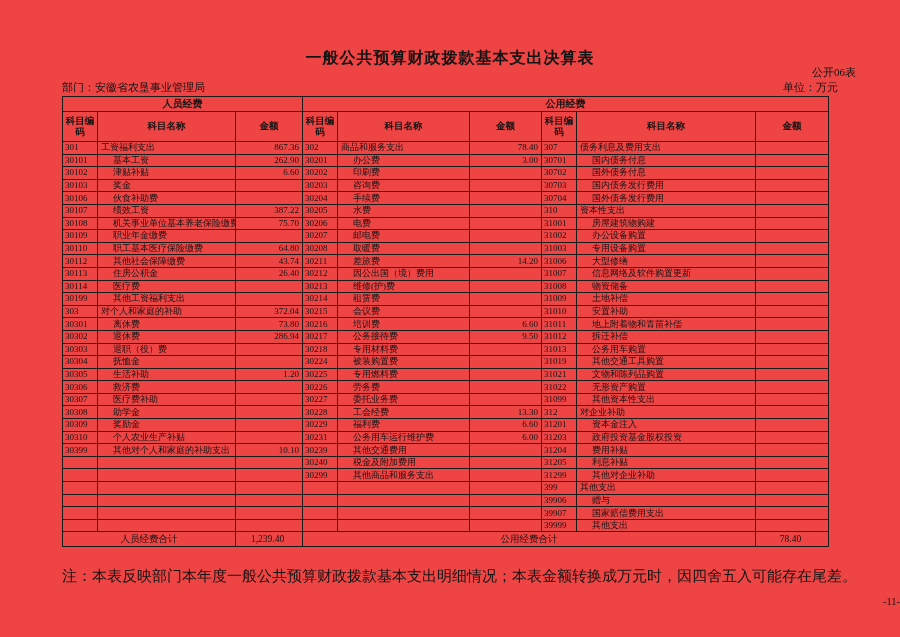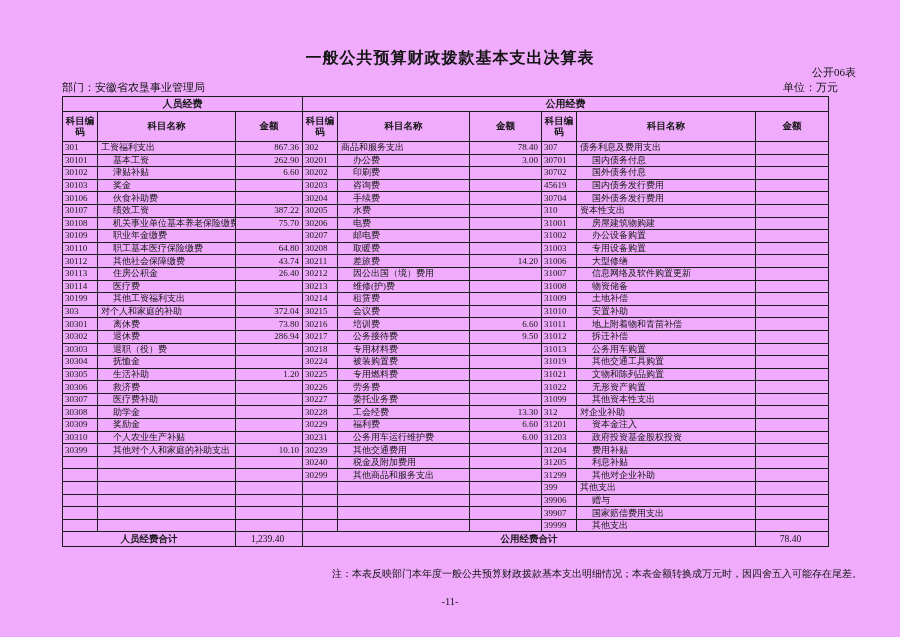--- a/index.html
+++ b/index.html
@@ -5,21 +5,21 @@
   * { margin: 0; padding: 0; box-sizing: border-box; }
   html, body { width: 900px; height: 637px; }
   body {
     background: #f2f2ee;
     font-family: "Liberation Serif", "DejaVu Serif", serif;
     color: #141414;
   }
   .page {
     position: relative;
     width: 900px; height: 637px;
-    background: #f0abfc;
+    background: #ef4444;
     overflow: hidden;
   }
   .title {
     position: absolute; left: 0; top: 48px; width: 100%;
     text-align: center; font-size: 16px; font-weight: bold; letter-spacing: 1px;
   }
   .form-no {
     position: absolute; right: 44px; top: 65px;
     font-size: 11px;
   }
@@ -41,30 +41,29 @@
   thead tr.cols th {
     height: 30px; font-size: 9.5px; font-weight: bold; text-align: center;
     white-space: normal; line-height: 1.1; padding: 0 1px;
   }
   tbody td { height: 12.6px; font-size: 9px; line-height: 1; }
   td.code { text-align: left; padding-left: 2px; }
   td.name { text-align: left; padding-left: 3px; }
   td.name.sub { padding-left: 15px; }
   td.amt  { text-align: right; padding-right: 3px; }
   tfoot td { height: 15px; font-size: 9.5px; }
-  tfoot td.tlabel { text-align: center; font-weight: bold; }
+  tfoot td.tlabel { text-align: center; }
   tfoot td.amt { text-align: center; padding-right: 3px; }
   .note {
     position: absolute; left: 62px; top: 567px; width: 800px;
-    font-size: 10px;
-    text-align: right;
+    font-size: 15px;
   }
   .page-number {
     position: absolute; left: 0; top: 596px; width: 100%;
-    text-align: center; font-size: 10.5px;
+    text-align: right; font-size: 10.5px;
   }
 </style>
 </head>
 <body>
 
 <div class="page">
 
   <div class="title">一般公共预算财政拨款基本支出决算表</div>
 
   <div class="form-no">公开06表</div>
@@ -137,21 +136,21 @@
           <td class="name sub">国外债务付息</td>
           <td class="amt"></td>
         </tr>
         <tr>
           <td class="code">30103</td>
           <td class="name sub">奖金</td>
           <td class="amt"></td>
           <td class="code">30203</td>
           <td class="name sub">咨询费</td>
           <td class="amt"></td>
-          <td class="code">45619</td>
+          <td class="code">30703</td>
           <td class="name sub">国内债务发行费用</td>
           <td class="amt"></td>
         </tr>
         <tr>
           <td class="code">30106</td>
           <td class="name sub">伙食补助费</td>
           <td class="amt"></td>
           <td class="code">30204</td>
           <td class="name sub">手续费</td>
           <td class="amt"></td>

